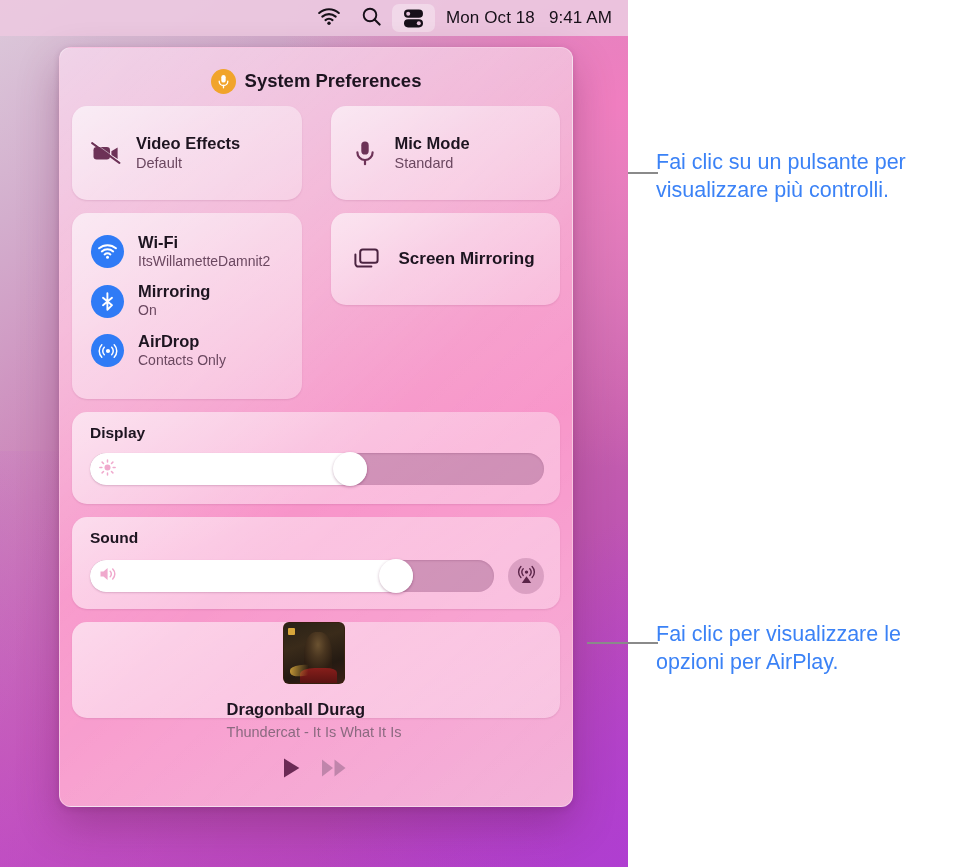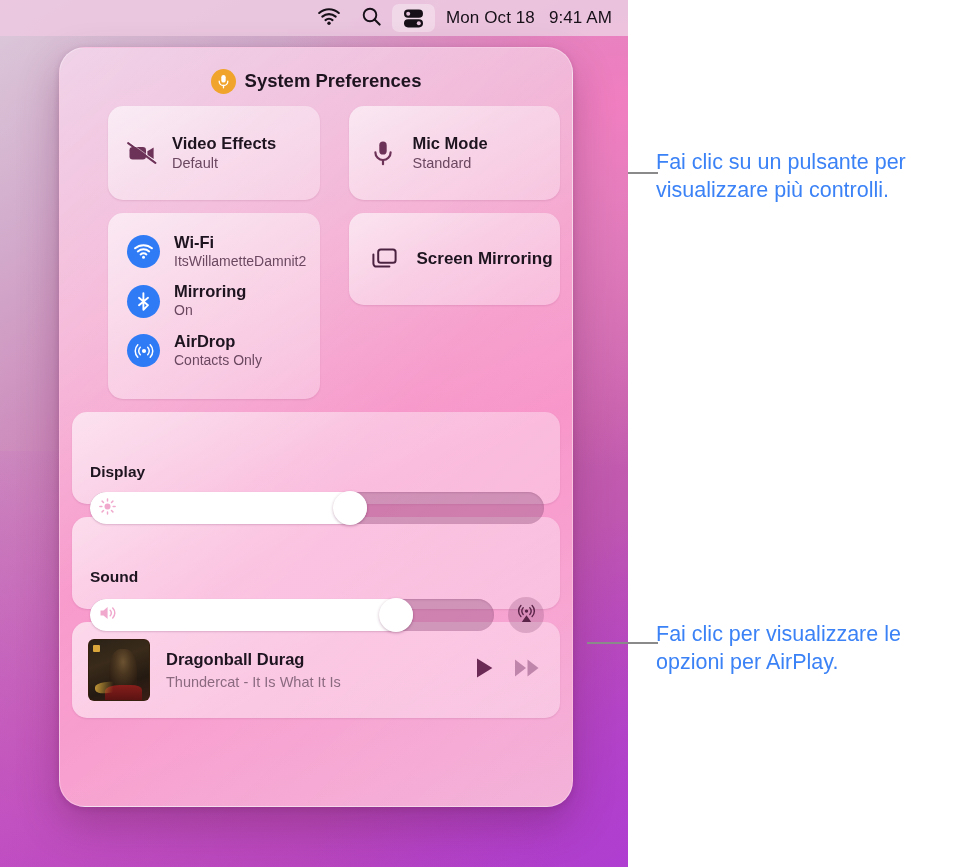--- a/index.html
+++ b/index.html
@@ -50,21 +50,21 @@
     font-size:17px; color:#171019; letter-spacing:.1px;
     display:flex; align-items:center; gap:14px; padding-left:11px; padding-right:4px;
   }
 
   
   .cc-glyph { width:21px; height:19px; display:block; }
 
   
   #panel {
     position:absolute; left:59px; top:47px; width:514px; height:760px;
-    border-radius:26px;
+    border-radius:12px;
     background:
       linear-gradient(135deg, rgba(255,255,255,0.34) 0%, rgba(255,255,255,0.06) 55%, rgba(255,255,255,0.12) 100%),
       linear-gradient(160deg, #e8bcdc 0%, #f3a9d0 30%, #f78ec6 58%, #f79bcd 78%, #f2a8d4 100%);
     box-shadow:0 18px 42px rgba(90,20,70,0.30), 0 2px 6px rgba(90,20,70,0.18);
     border:1px solid rgba(255,255,255,0.32);
     padding:10px 12px 12px 12px;
   }
   #panel-title {
     height:46px; display:flex; align-items:center; justify-content:center;
     gap:9px; font-size:18.5px; font-weight:bold; color:#1d1420;
@@ -74,21 +74,21 @@
     background:#f1a42b; display:flex; align-items:center; justify-content:center;
     flex:0 0 auto;
   }
 
   
   .tile {
     background:linear-gradient(150deg, rgba(255,255,255,0.62) 0%, rgba(255,255,255,0.42) 45%, rgba(255,255,255,0.30) 100%);
     border-radius:15px;
     box-shadow:0 1px 2px rgba(120,40,95,0.14);
   }
-  .row2 { display:flex; gap:29px;margin-left:36px; }
+  .row2 { display:flex; gap:29px; }
   .col-l { width:255px; }
   .col-r { width:255px; }
 
   
   .mini {
     height:94px; padding:0 0 0 19px;
     display:flex; align-items:center; gap:15px;
   }
   .mini-icon { width:30px; display:flex; align-items:center; justify-content:center; color:#6d3257; flex:0 0 auto; }
   .mini-title { font-size:16.5px; font-weight:bold; color:#1d1420; line-height:1.18; }
@@ -110,21 +110,21 @@
   .wide-circle {
     width:36px; height:36px; border-radius:50%;
     background:rgba(255,255,255,0.40);
     display:flex; align-items:center; justify-content:center; color:#5f2a4c; flex:0 0 auto;
   }
   .wide-plain { width:36px; display:flex; align-items:center; justify-content:center; color:#4b2340; flex:0 0 auto; }
   .wide-label { font-size:17px; font-weight:bold; color:#1d1420; }
 
   
   .slider-card { height:92px; padding:12px 16px 0 18px; }
-  .slider-label { font-size:15.5px; font-weight:bold; color:#1d1420;margin-top:39px; }
+  .slider-label { font-size:15.5px; font-weight:bold; color:#1d1420; }
   .slider-wrap { display:flex; align-items:center; gap:14px; margin-top:11px; }
   .track {
     position:relative; height:32px; border-radius:16px;
     background:rgba(150,85,130,0.42);
     box-shadow:inset 0 1px 2px rgba(110,40,85,0.20);
     overflow:visible;
   }
   .track.full { width:473px; }
   .track.short { width:418px; }
   .fill {
@@ -138,21 +138,21 @@
     background:#ffffff; box-shadow:0 1px 3px rgba(110,40,85,0.35);
   }
   .airplay-btn {
     width:36px; height:36px; border-radius:50%;
     background:rgba(150,85,130,0.30);
     display:flex; align-items:center; justify-content:center; color:#5a2448;
     flex:0 0 auto;
   }
 
   
-  .np { height:96px; display:flex; align-items:center; padding:0 20px 0 16px; gap:16px; }
+  .np { height:96px; display:flex; align-items:center; padding:0 20px 0 16px; gap:16px;flex-direction:column; }
   .np-art {
     width:62px; height:62px; border-radius:6px; flex:0 0 auto;
     position:relative; overflow:hidden;
     border:1px solid rgba(60,30,10,0.55);
     background:linear-gradient(160deg,#2a2217 0%,#3a2b1a 35%,#241a12 70%,#3b1f16 100%);
   }
   .np-art .art-figure {
     position:absolute; left:34%; top:14%; width:46%; height:86%;
     background:radial-gradient(60% 55% at 50% 25%, #6b5231 0%, #4a3620 45%, #2b1d12 100%);
     border-radius:42% 42% 20% 20%;

